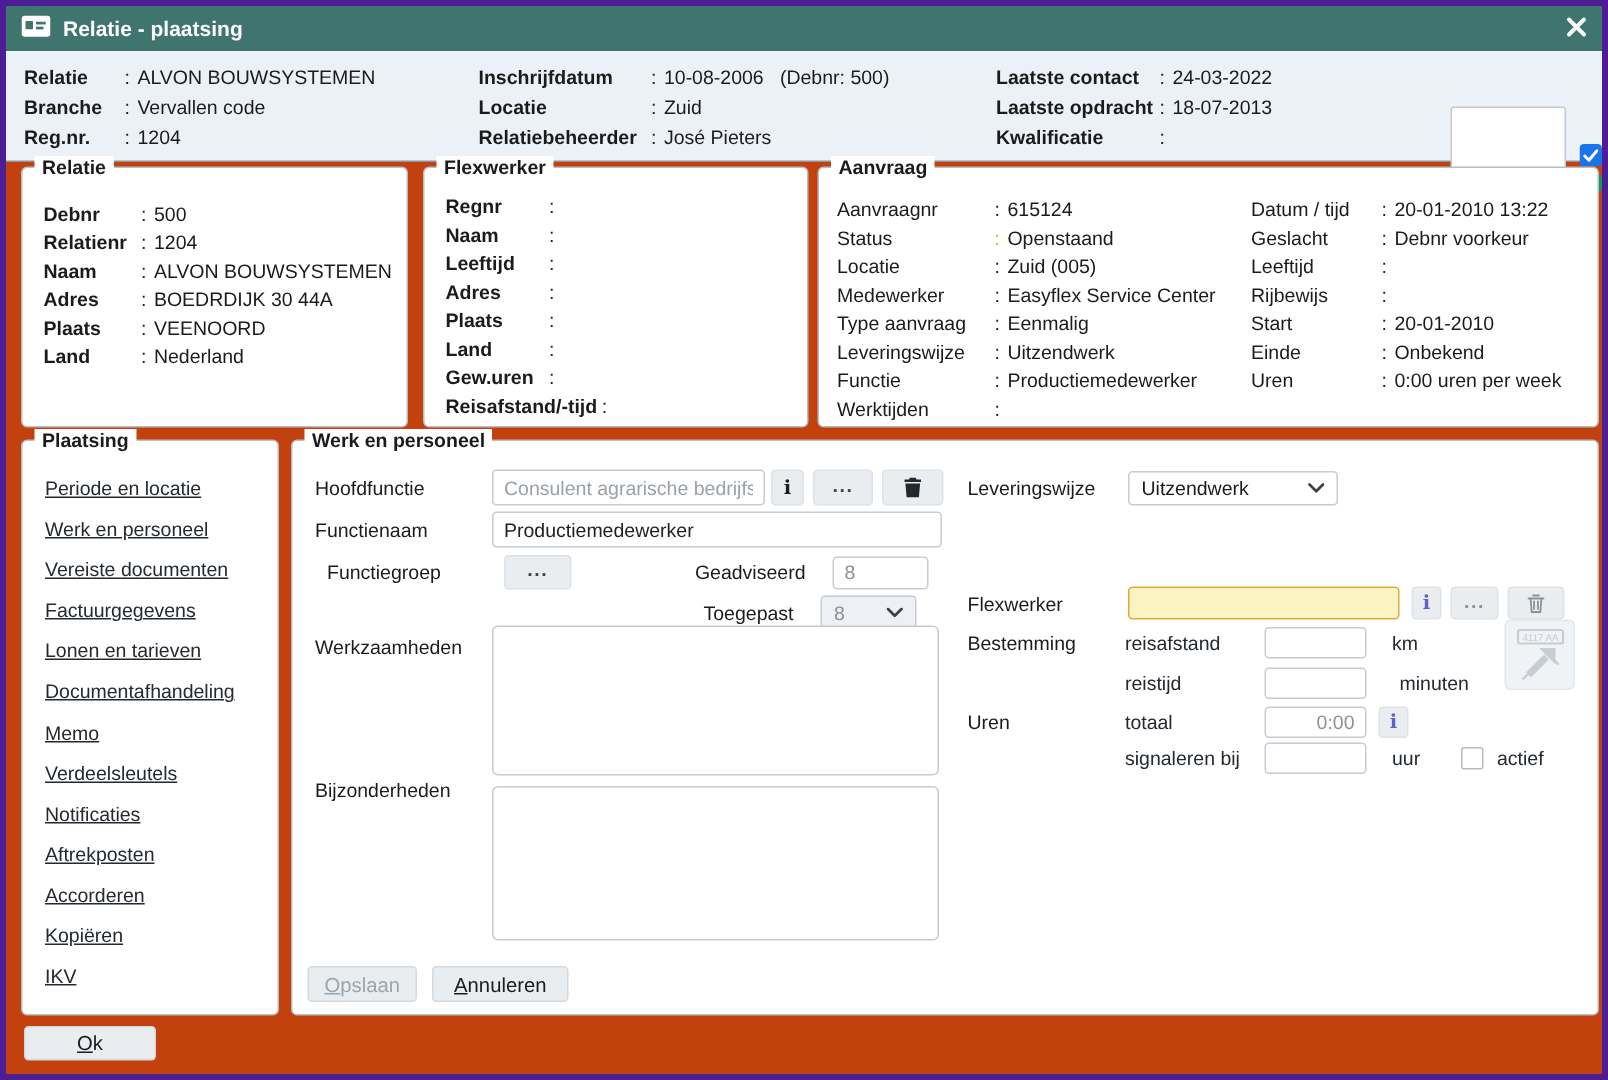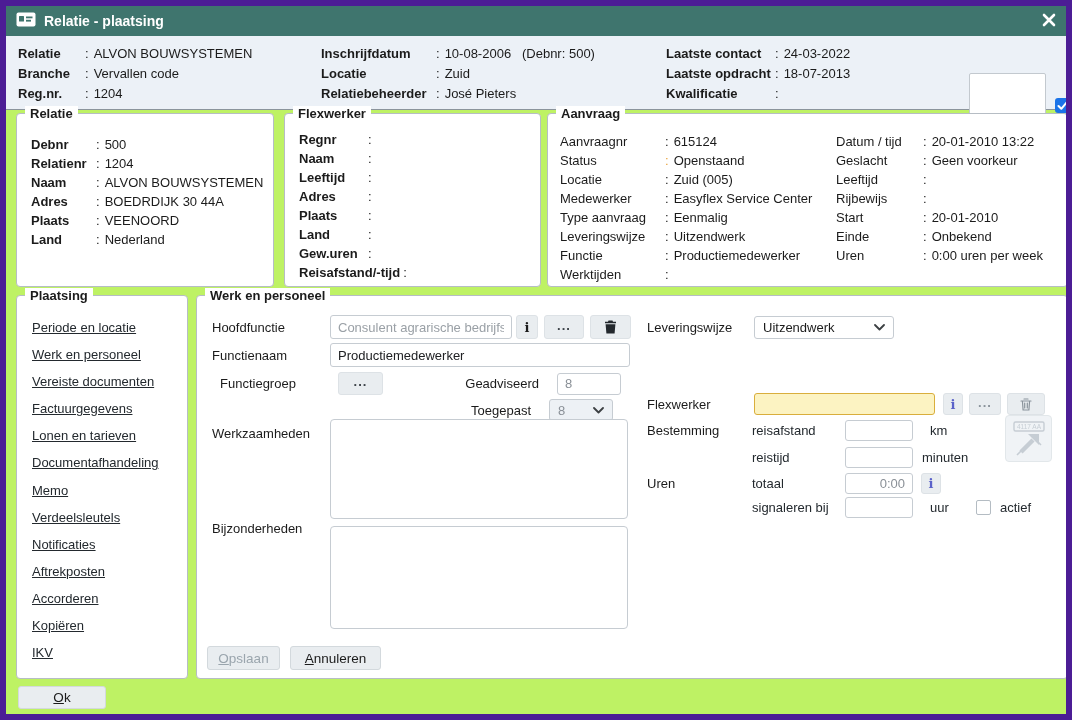--- a/index.html
+++ b/index.html
@@ -1,18 +1,18 @@
 <!DOCTYPE html>
 <html><head>
 <meta charset="utf-8">
 <style>
   * { margin:0; padding:0; box-sizing:border-box; }
   html,body { background:#cfd4d9; }
   body { font-family:"Liberation Sans","DejaVu Sans",sans-serif; font-size:13px; color:#1b1b1b; }
-  .window { position:relative; width:1072px; height:720px; background:#bef264; border:6px solid #4c1d95; overflow:hidden; }
+  .window { position:relative; width:1072px; height:720px; background:#c2410c; border:4px solid #4c1d95; overflow:hidden; }
 
   
   .titlebar { position:absolute; left:0; top:0; width:100%; height:30px; background:#3f756e; display:flex; align-items:center; padding:0 10px; }
   .titlebar .ttl { color:#fff; font-weight:bold; font-size:14px; margin-left:8px; }
   .titlebar .spacer { flex:1; }
 
   
   .hdr { position:absolute; left:0; top:30px; width:100%; height:74px; background:#ecf1f7; border-bottom:1px solid #8b949c; }
   .hcol { position:absolute; top:8px; }
   .lv { display:flex; line-height:20px; align-items:baseline; }
@@ -284,21 +284,21 @@
     </div>
     <div class="gb-inner" style="left:288px;top:18px;width:228px">
       <div class="lv">
           <span class="lbl w84">Datum / tijd</span>
           <span class="sep">:</span>
           <span class="val">20-01-2010 13:22</span>
         </div>
       <div class="lv">
           <span class="lbl w84">Geslacht</span>
           <span class="sep">:</span>
-          <span class="val">Geen voorkeur</span>
+          <span class="val">Debnr voorkeur</span>
         </div>
       <div class="lv">
           <span class="lbl w84">Leeftijd</span>
           <span class="sep">:</span>
           <span class="val"></span>
         </div>
       <div class="lv">
           <span class="lbl w84">Rijbewijs</span>
           <span class="sep">:</span>
           <span class="val"></span>
@@ -434,21 +434,21 @@
       <span style="width:105px">Bestemming</span>
       <span class="sub" style="width:93px">reisafstand</span>
       <input class="inp gray ro" style="width: 68px; height: 21px;" readonly="" value="">
       <span class="sub" style="margin-left:17px">km</span>
     </div>
 
     <div class="row" style="left:450px;top:151px">
       <span style="width:105px"></span>
       <span class="sub" style="width:93px">reistijd</span>
       <input class="inp gray ro" style="width: 68px; height: 21px;" readonly="" value="">
-      <span class="sub" style="margin-left:9px">minuten</span>
+      <span class="sub" style="margin-left:22px">minuten</span>
     </div>
 
     <div class="route-btn" style="left:808px;top:119px;width:47px;height:47px">
       <svg width="40" height="40" viewBox="0 0 40 40">
         <rect x="5" y="3" width="30" height="9" rx="1.5" fill="none" stroke="#c6cdd4" stroke-width="1.4"></rect>
         <text x="20" y="10" font-size="6.5" fill="#c6cdd4" text-anchor="middle" font-family="Liberation Sans, sans-serif">4117 AA</text>
         <path d="M8 36 L15 29 M25 19 L32 26" stroke="#c6cdd4" stroke-width="1.6" fill="none"></path>
         <path d="M12 33 L24 21" stroke="#c6cdd4" stroke-width="4.5" fill="none"></path>
         <polygon points="19,15 30,15 30,26" fill="#c6cdd4"></polygon>
       </svg>

